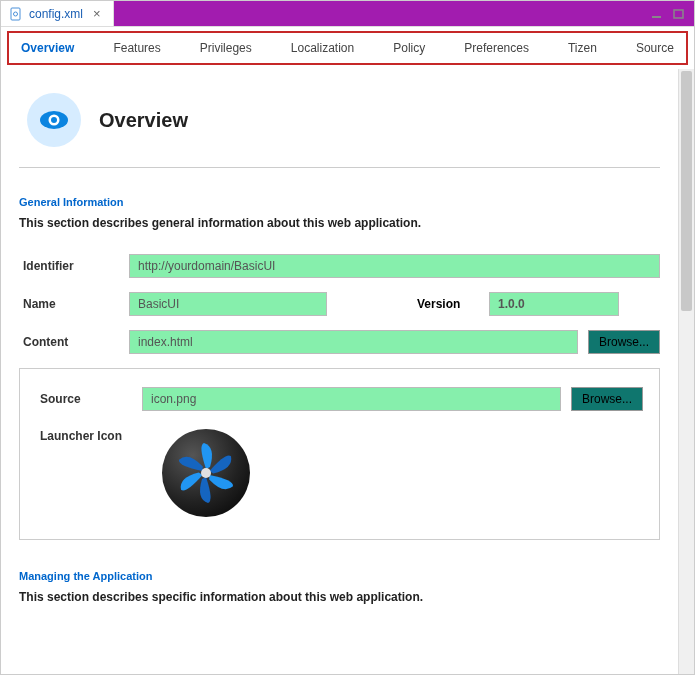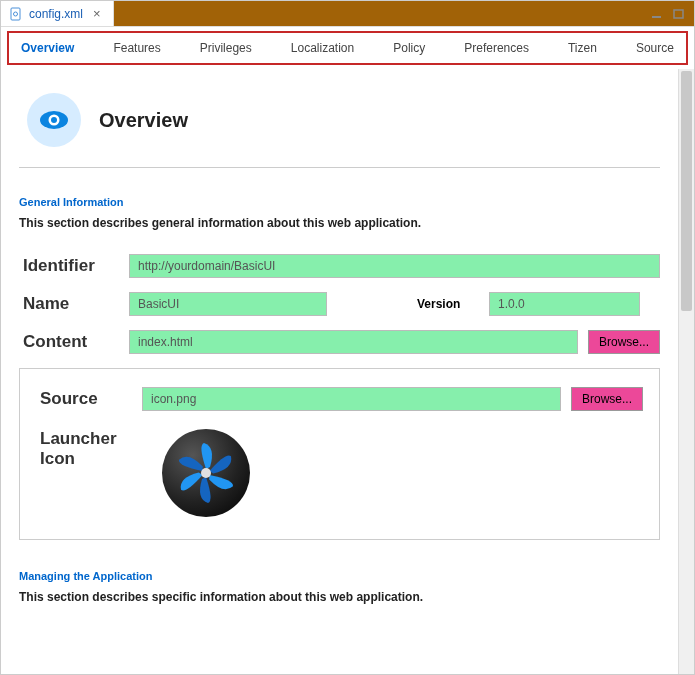--- a/index.html
+++ b/index.html
@@ -7,21 +7,21 @@
       font-family: "Segoe UI", Tahoma, sans-serif;
       font-size: 12px;
       background: #fff;
       width: 695px;
       height: 675px;
       overflow: hidden;
       border: 1px solid #ccc;
     }
     .titlebar {
       height: 26px;
-      background: #a16207;
+      background: #a21caf;
       border-bottom: 1px solid #ddd;
       display: flex;
       align-items: stretch;
       justify-content: space-between;
     }
     .tab-file {
       display: flex;
       align-items: center;
       padding: 0 8px;
       background: #fff;
@@ -86,32 +86,32 @@
       width: 54px; height: 54px;
       border-radius: 50%;
       background: #d6ecff;
       display: flex; align-items: center; justify-content: center;
       margin-left: 8px;
     }
     .page-title { font-size: 20px; font-weight: bold; color: #222; }
     .section-title { color: #0066cc; font-weight: bold; font-size: 11px; margin-bottom: 8px; }
     .section-desc { font-weight: bold; font-size: 12px; color: #222; margin-bottom: 24px; }
     .form-row { display: flex; align-items: center; margin-bottom: 14px; gap: 10px; }
-    .form-label { width: 100px; font-weight: bold; color: #333; font-size: 17px; padding-left: 4px; }
+    .form-label { width: 100px; font-weight: bold; color: #333; font-size: 12px; padding-left: 4px; }
     .form-input {
       border: 1px solid #bbb;
       padding: 4px 8px;
       font-size: 12px;
       color: #555;
       background: #86efac;
       height: 24px;
     }
     .browse-btn {
       border: 1px solid #999;
-      background: #ec4899;
+      background: #0f766e;
       padding: 3px 10px;
       font-size: 12px;
       cursor: pointer;
       height: 24px;
     }
     .icon-group-label { font-weight: bold; font-size: 12px; margin: 6px 0 10px 4px; }
     .icon-group {
       border: 1px solid #ccc;
       padding: 18px 16px 22px 16px;
       margin-bottom: 30px;
@@ -186,21 +186,21 @@
       <div class="form-row">
         <div class="form-label">Identifier</div>
         <input class="form-input" style="flex: 1 1 0%;" value="http://yourdomain/BasicUI">
       </div>
 
       <div class="form-row">
         <div class="form-label">Name</div>
         <input class="form-input" style="width: 198px;" value="BasicUI">
         <div style="width:70px"></div>
         <div style="font-weight:bold;font-size:12px;width:62px">Version</div>
-        <input class="form-input" style="width: 151px;" value="1.0.0">
+        <input class="form-input" style="width: 130px; font-weight: bold;" value="1.0.0">
       </div>
 
       <div class="form-row">
         <div class="form-label">Content</div>
         <input class="form-input" style="flex: 1 1 0%;" value="index.html">
         <button class="browse-btn">Browse...</button>
       </div>
 
       <div class="icon-group">
         <div class="form-row" style="margin-bottom:0">

